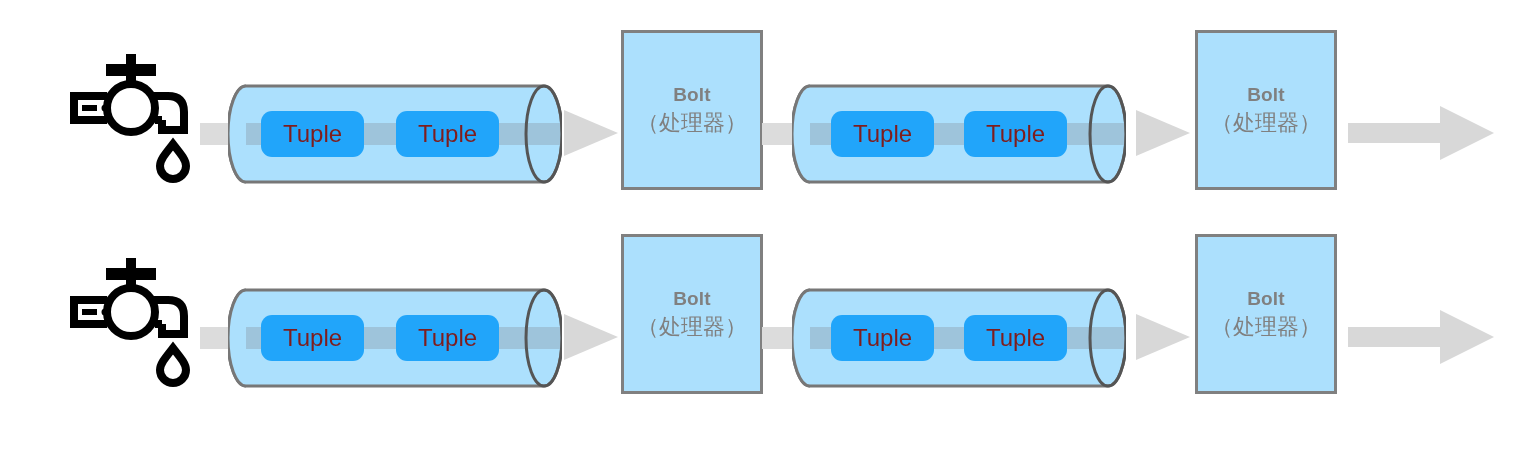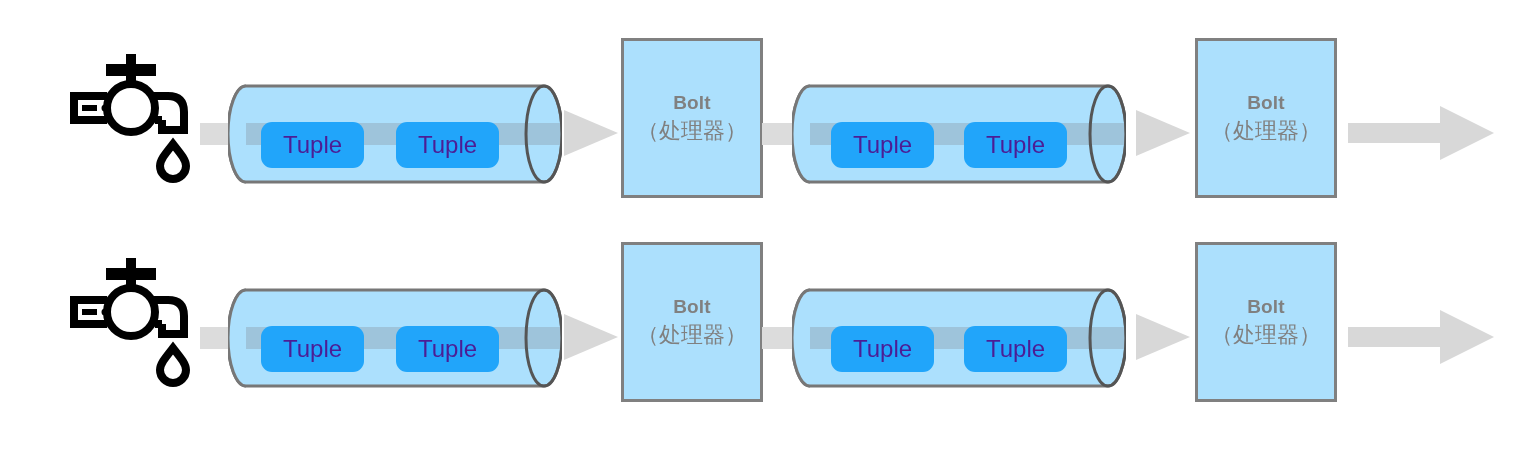--- a/index.html
+++ b/index.html
@@ -70,21 +70,21 @@
     position: absolute;
     left: 1348px;
     top: 84px;
     width: 148px;
     height: 58px;
   }
 
   
   .bolt {
     position: absolute;
-    top: 18px;
+    top: 10px;
     width: 142px;
     height: 160px;
     background: #ace0fd;
     border: 3px solid #808080;
     box-sizing: border-box;
     display: flex;
     flex-direction: column;
     align-items: center;
     justify-content: center;
     color: #808080;
@@ -105,23 +105,23 @@
   
   .tuple {
     position: absolute;
     width: 103px;
     height: 46px;
     background: #21a5fa;
     border-radius: 11px;
     display: flex;
     align-items: center;
     justify-content: center;
-    color: #4c1d95;
+    color: #7f1d1d;
     font-size: 24px;
-    top: 102px;
+    top: 91px;
   }
   .t1 { left: 261px; }
   .t2 { left: 396px; }
   .t3 { left: 831px; }
   .t4 { left: 964px; }
 </style>
 </head>
 <body>
 
 <div id="canvas">

